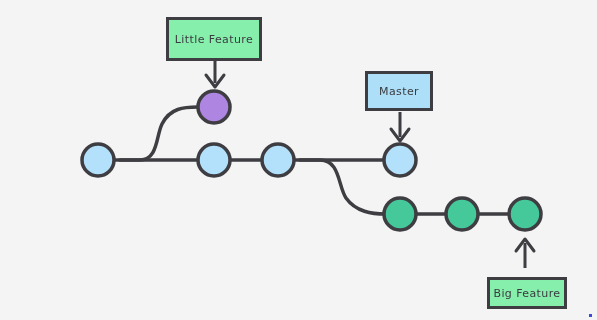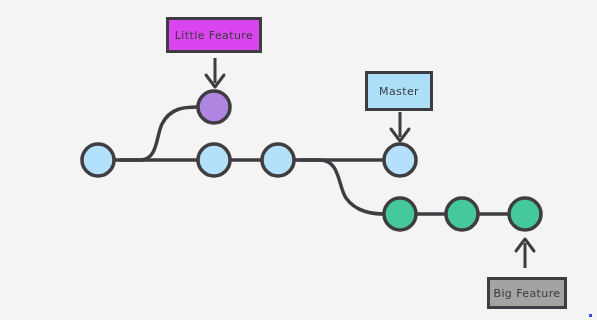--- a/index.html
+++ b/index.html
@@ -37,36 +37,36 @@
     letter-spacing: 0.4px;
     color: #3b3b40;
     font-family: "DejaVu Sans", sans-serif;
     line-height: 1;
     user-select: none;
   }
   #label-little-feature {
     left: 166px;
     top: 17px;
     width: 96px;
-    height: 36px;
-    background: #d946ef;
+    height: 44px;
+    background: #86efac;
   }
   #label-master {
     left: 365px;
     top: 71px;
     width: 68px;
     height: 40px;
     background: #ade0f8;
   }
   #label-big-feature {
     left: 487px;
     top: 277px;
     width: 80px;
     height: 32px;
-    background: #a3a3a3;
+    background: #86efac;
   }
   #corner-dot {
     position: absolute;
     left: 589px;
     top: 314px;
     width: 3px;
     height: 3px;
     background: #3b4bd8;
   }
 </style>

